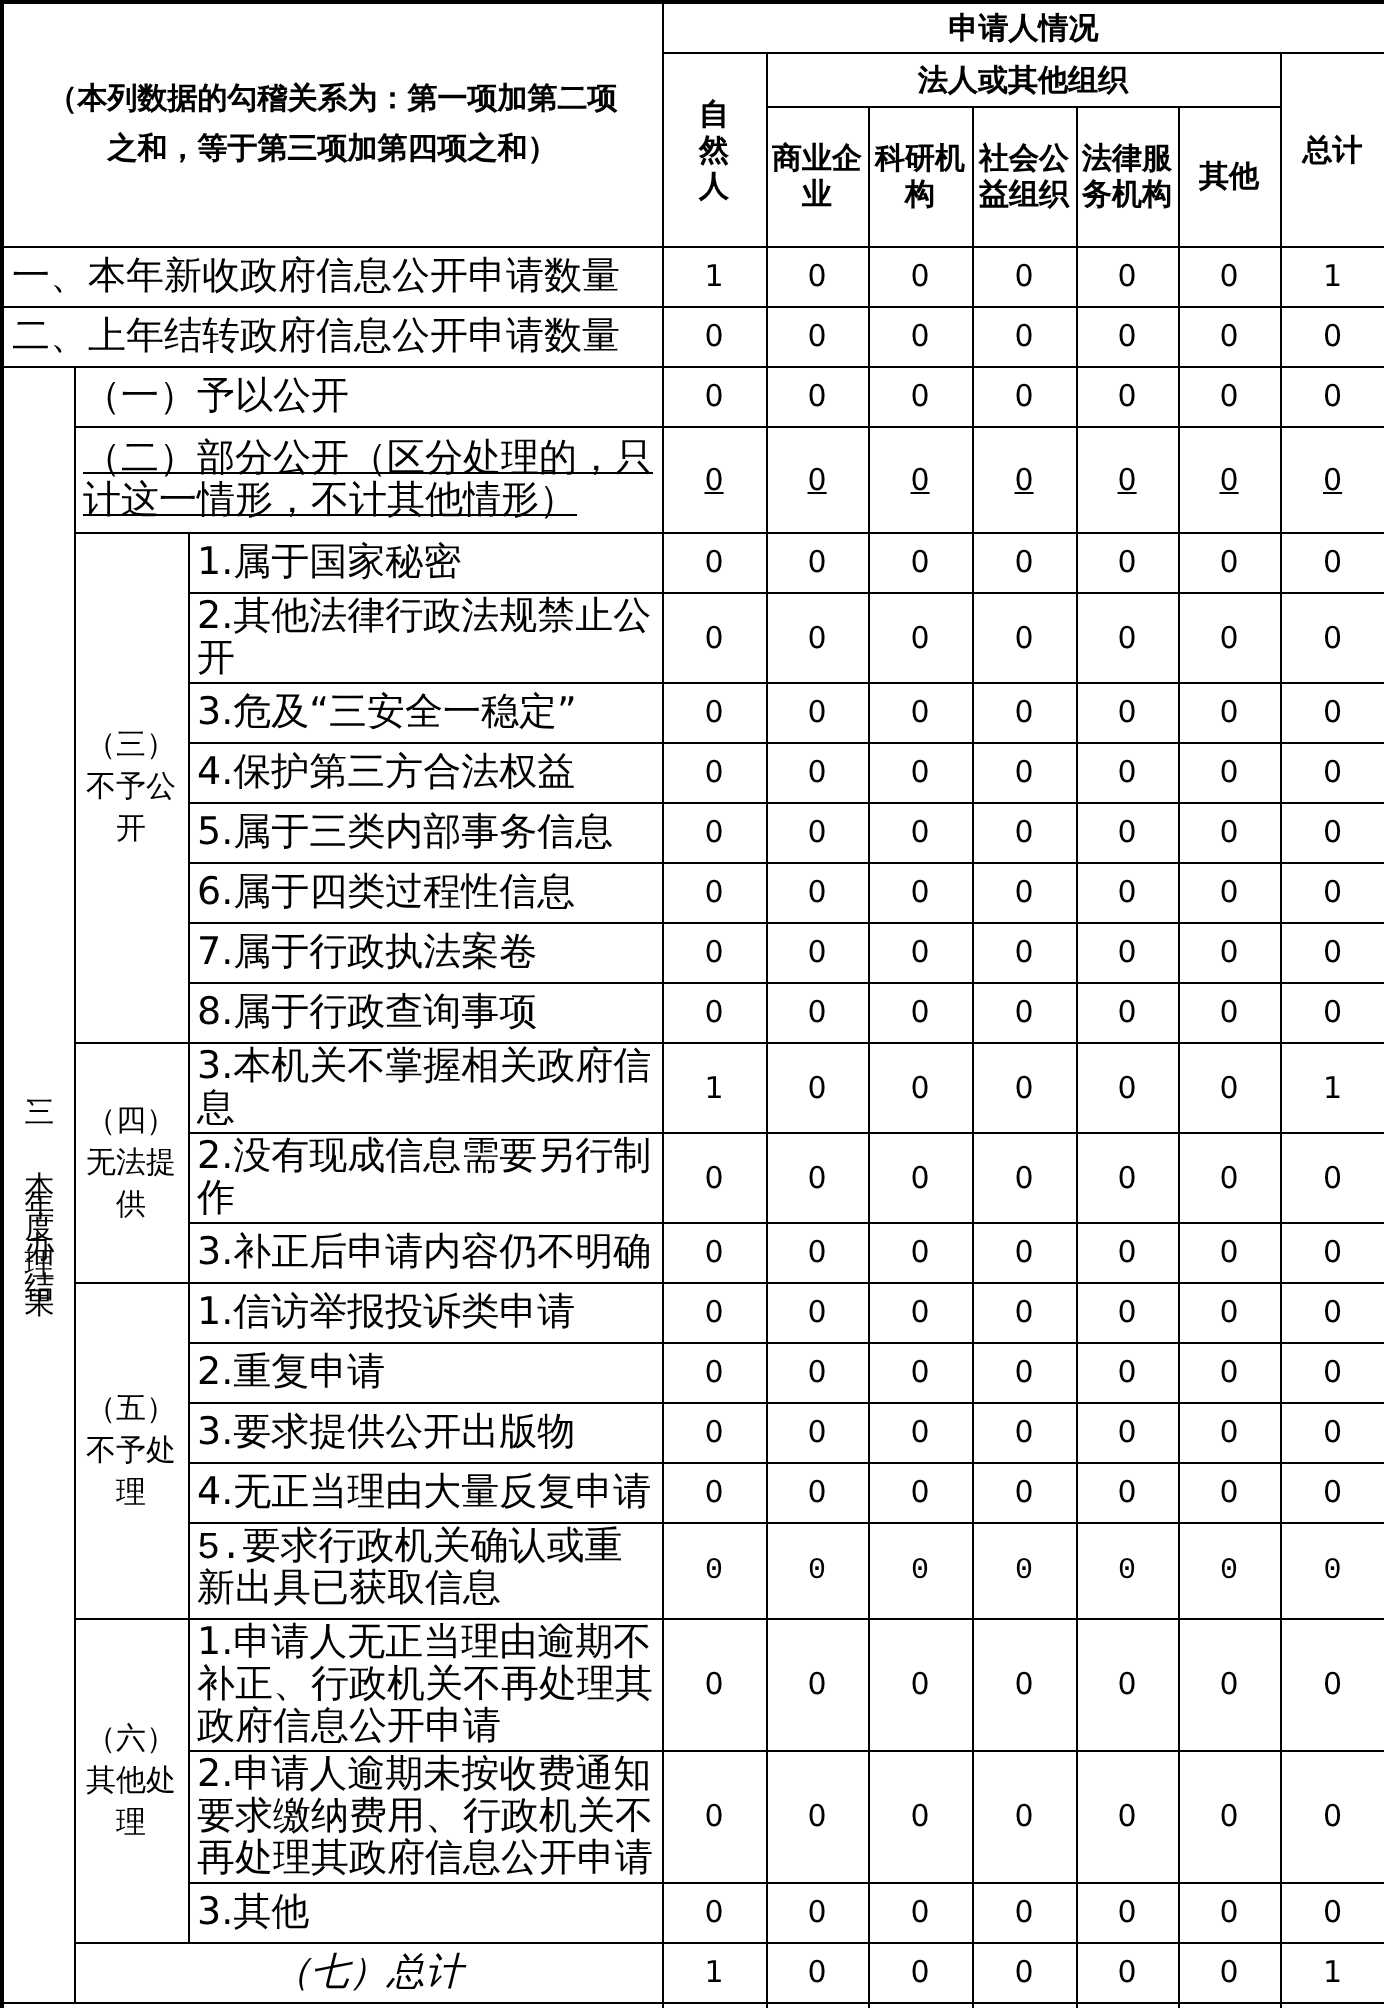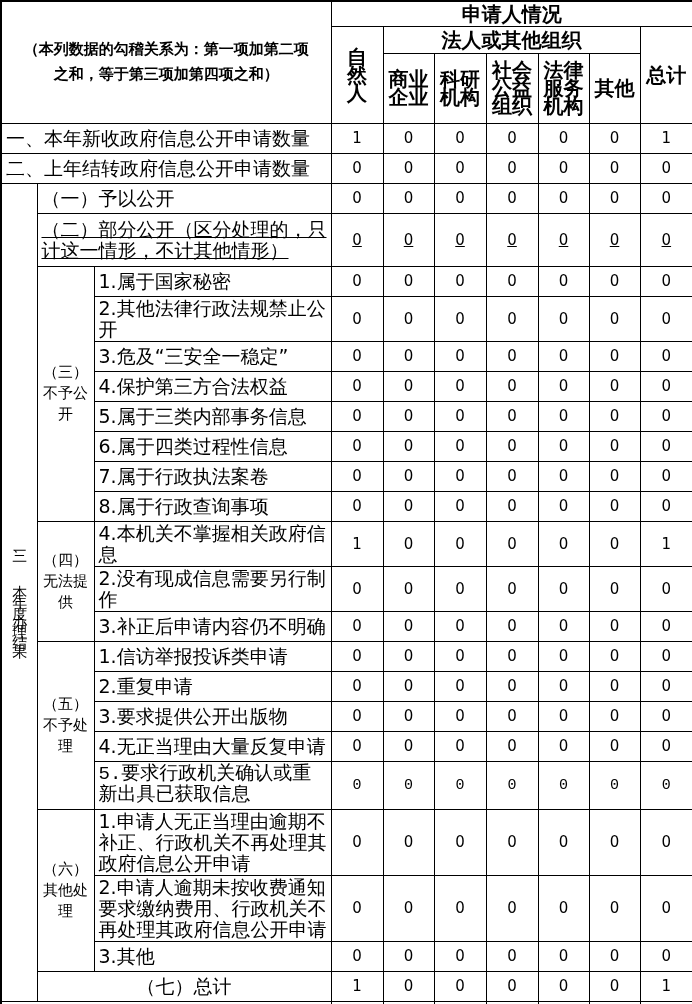--- a/index.html
+++ b/index.html
@@ -22,21 +22,21 @@
   table.report th,
   table.report td {
     border: 1px solid #000;
     overflow: hidden;
     vertical-align: middle;
     box-sizing: border-box;
   }
   
   thead th {
     font-weight: bold;
-    font-size: 20px;
+    font-size: 15px;
     text-align: center;
     padding: 1px 2px;
     line-height: 18px;
   }
   td.corner {
     font-weight: bold;
     font-size: 15px;
     text-align: center;
     padding: 2px 16px;
     line-height: 25px;
@@ -59,20 +59,21 @@
   tr.row-h66 { height: 66px; }
   td.label-cell {
     font-size: 19px;
     text-align: left;
     padding: 1px 2px 1px 4px;
     line-height: 21px;
   }
   td.label-cell.center {
     text-align: center;
     padding-left: 2px;
+    font-style: italic;
   }
   td.value-cell {
     font-size: 15px;
     text-align: center;
     padding: 0;
   }
   td.group-cell {
     font-size: 15px;
     text-align: center;
     padding: 1px 4px;
@@ -247,21 +248,21 @@
         <td class="value-cell">0</td>
         <td class="value-cell">0</td>
         <td class="value-cell">0</td>
         <td class="value-cell">0</td>
         <td class="value-cell">0</td>
         <td class="value-cell">0</td>
         <td class="value-cell">0</td>
       </tr>
       <tr>
         <td class="group-cell" rowspan="3">（四）无法提供</td>
-        <td class="label-cell">4.本机关不掌握相关政府信息</td>
+        <td class="label-cell">3.本机关不掌握相关政府信息</td>
         <td class="value-cell">1</td>
         <td class="value-cell">0</td>
         <td class="value-cell">0</td>
         <td class="value-cell">0</td>
         <td class="value-cell">0</td>
         <td class="value-cell">0</td>
         <td class="value-cell">1</td>
       </tr>
       <tr>
         <td class="label-cell">2.没有现成信息需要另行制作</td>

